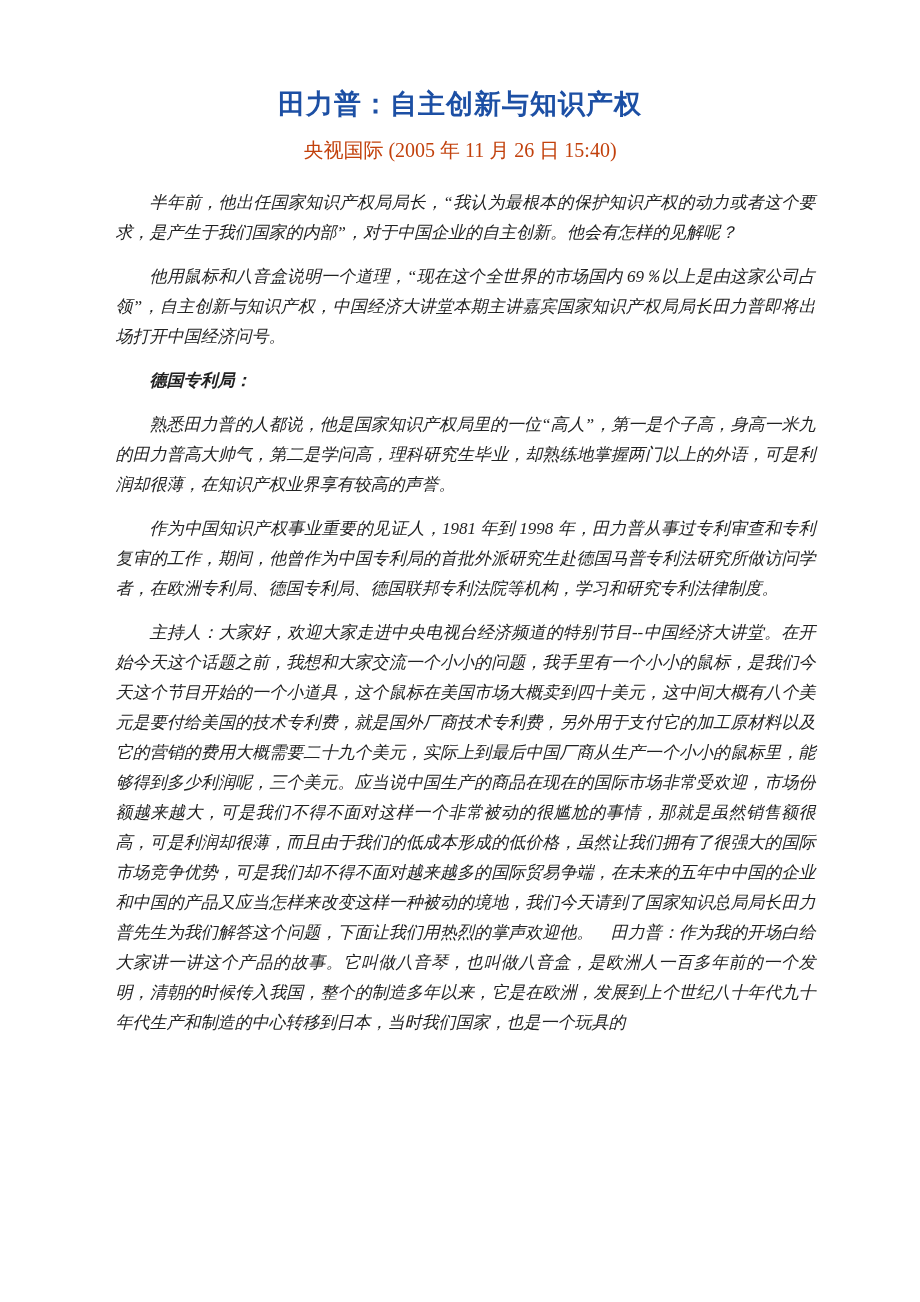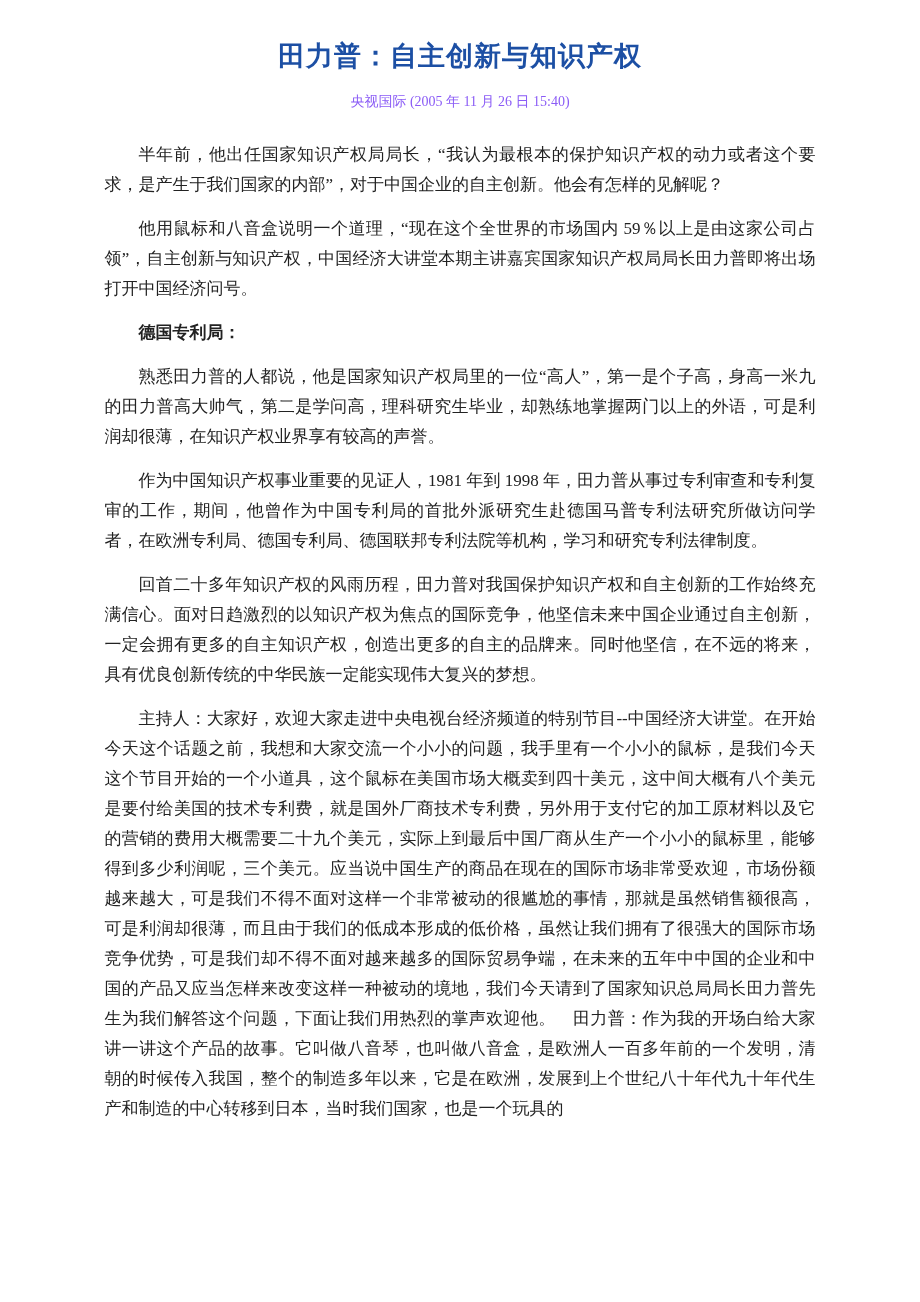--- a/index.html
+++ b/index.html
@@ -8,77 +8,77 @@
     padding: 0;
     background: #ffffff;
   }
   .page {
     position: relative;
     width: 881px;
     height: 1302px;
     margin: 0 auto;
     background: #ffffff;
     box-sizing: border-box;
-    padding: 38px 85px 0 85px;
+    padding: 86px 85px 0 85px;
     overflow: hidden;
     font-family: "Liberation Serif", "DejaVu Serif", serif;
     color: #222222;
   }
   .article-title {
     text-align: center;
     font-size: 27px;
     font-weight: bold;
     color: #1c4fa4;
     letter-spacing: 1px;
     line-height: 36px;
     margin: 0;
   }
   .source-line {
     text-align: center;
-    font-size: 14px;
-    color: #8b5cf6;
+    font-size: 20px;
+    color: #c2410c;
     line-height: 20px;
     margin: 18px 0 0 0;
   }
   .article-body {
     margin-top: 28px;
     font-size: 17px;
     line-height: 30px;
     text-align: justify;
     text-justify: inter-ideograph;
   }
   .article-body p {
-    margin: 0 0 14px 0;
+    margin: 0 0 14px 11px;
     text-indent: 2em;
+    font-style: italic;
   }
   .section-heading {
     font-weight: bold;
   }
 </style>
 </head>
 <body>
 
 <div class="page">
 
   <h1 class="article-title">田力普：自主创新与知识产权</h1>
 
   <div class="source-line">央视国际 (2005 年 11 月 26 日  15:40)</div>
 
   <div class="article-body">
 
     <p>半年前，他出任国家知识产权局局长，“我认为最根本的保护知识产权的动力或者这个要求，是产生于我们国家的内部”，对于中国企业的自主创新。他会有怎样的见解呢？</p>
 
-    <p>他用鼠标和八音盒说明一个道理，“现在这个全世界的市场国内 59％以上是由这家公司占领”，自主创新与知识产权，中国经济大讲堂本期主讲嘉宾国家知识产权局局长田力普即将出场打开中国经济问号。</p>
+    <p>他用鼠标和八音盒说明一个道理，“现在这个全世界的市场国内 69％以上是由这家公司占领”，自主创新与知识产权，中国经济大讲堂本期主讲嘉宾国家知识产权局局长田力普即将出场打开中国经济问号。</p>
 
     <p class="section-heading">德国专利局：</p>
 
     <p>熟悉田力普的人都说，他是国家知识产权局里的一位“高人”，第一是个子高，身高一米九的田力普高大帅气，第二是学问高，理科研究生毕业，却熟练地掌握两门以上的外语，可是利润却很薄，在知识产权业界享有较高的声誉。</p>
 
     <p>作为中国知识产权事业重要的见证人，1981 年到 1998 年，田力普从事过专利审查和专利复审的工作，期间，他曾作为中国专利局的首批外派研究生赴德国马普专利法研究所做访问学者，在欧洲专利局、德国专利局、德国联邦专利法院等机构，学习和研究专利法律制度。</p>
 
 
-    <p>回首二十多年知识产权的风雨历程，田力普对我国保护知识产权和自主创新的工作始终充满信心。面对日趋激烈的以知识产权为焦点的国际竞争，他坚信未来中国企业通过自主创新，一定会拥有更多的自主知识产权，创造出更多的自主的品牌来。同时他坚信，在不远的将来，具有优良创新传统的中华民族一定能实现伟大复兴的梦想。</p>
 
     <p>主持人：大家好，欢迎大家走进中央电视台经济频道的特别节目--中国经济大讲堂。在开始今天这个话题之前，我想和大家交流一个小小的问题，我手里有一个小小的鼠标，是我们今天这个节目开始的一个小道具，这个鼠标在美国市场大概卖到四十美元，这中间大概有八个美元是要付给美国的技术专利费，就是国外厂商技术专利费，另外用于支付它的加工原材料以及它的营销的费用大概需要二十九个美元，实际上到最后中国厂商从生产一个小小的鼠标里，能够得到多少利润呢，三个美元。应当说中国生产的商品在现在的国际市场非常受欢迎，市场份额越来越大，可是我们不得不面对这样一个非常被动的很尴尬的事情，那就是虽然销售额很高，可是利润却很薄，而且由于我们的低成本形成的低价格，虽然让我们拥有了很强大的国际市场竞争优势，可是我们却不得不面对越来越多的国际贸易争端，在未来的五年中中国的企业和中国的产品又应当怎样来改变这样一种被动的境地，我们今天请到了国家知识总局局长田力普先生为我们解答这个问题，下面让我们用热烈的掌声欢迎他。　田力普：作为我的开场白给大家讲一讲这个产品的故事。它叫做八音琴，也叫做八音盒，是欧洲人一百多年前的一个发明，清朝的时候传入我国，整个的制造多年以来，它是在欧洲，发展到上个世纪八十年代九十年代生产和制造的中心转移到日本，当时我们国家，也是一个玩具的</p>
 
   </div>
 
 </div>
 
 </body></html>

